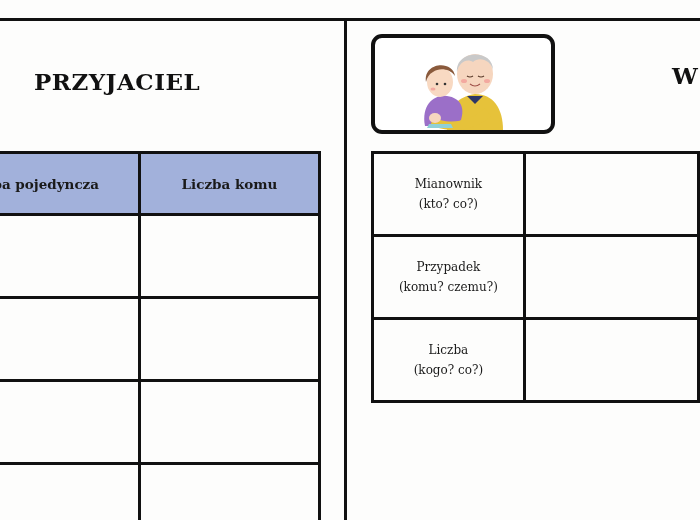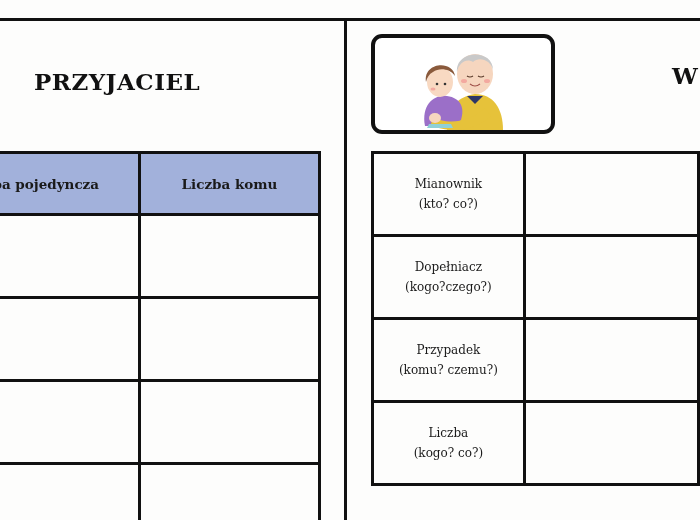--- a/index.html
+++ b/index.html
@@ -109,27 +109,20 @@
   <tbody>
   <tr>
     <td>
       <span class="case-name">Mianownik</span>
       <span class="case-q">(kto? co?)</span>
     </td>
     <td></td>
   </tr>
   <tr>
     <td>
-      <span class="case-name">Dopełniacz</span>
-      <span class="case-q">(kogo?czego?)</span>
-    </td>
-    <td></td>
-  </tr>
-  <tr>
-    <td>
       <span class="case-name">Przypadek</span>
       <span class="case-q">(komu? czemu?)</span>
     </td>
     <td></td>
   </tr>
   <tr>
     <td>
       <span class="case-name">Liczba</span>
       <span class="case-q">(kogo? co?)</span>
     </td>

